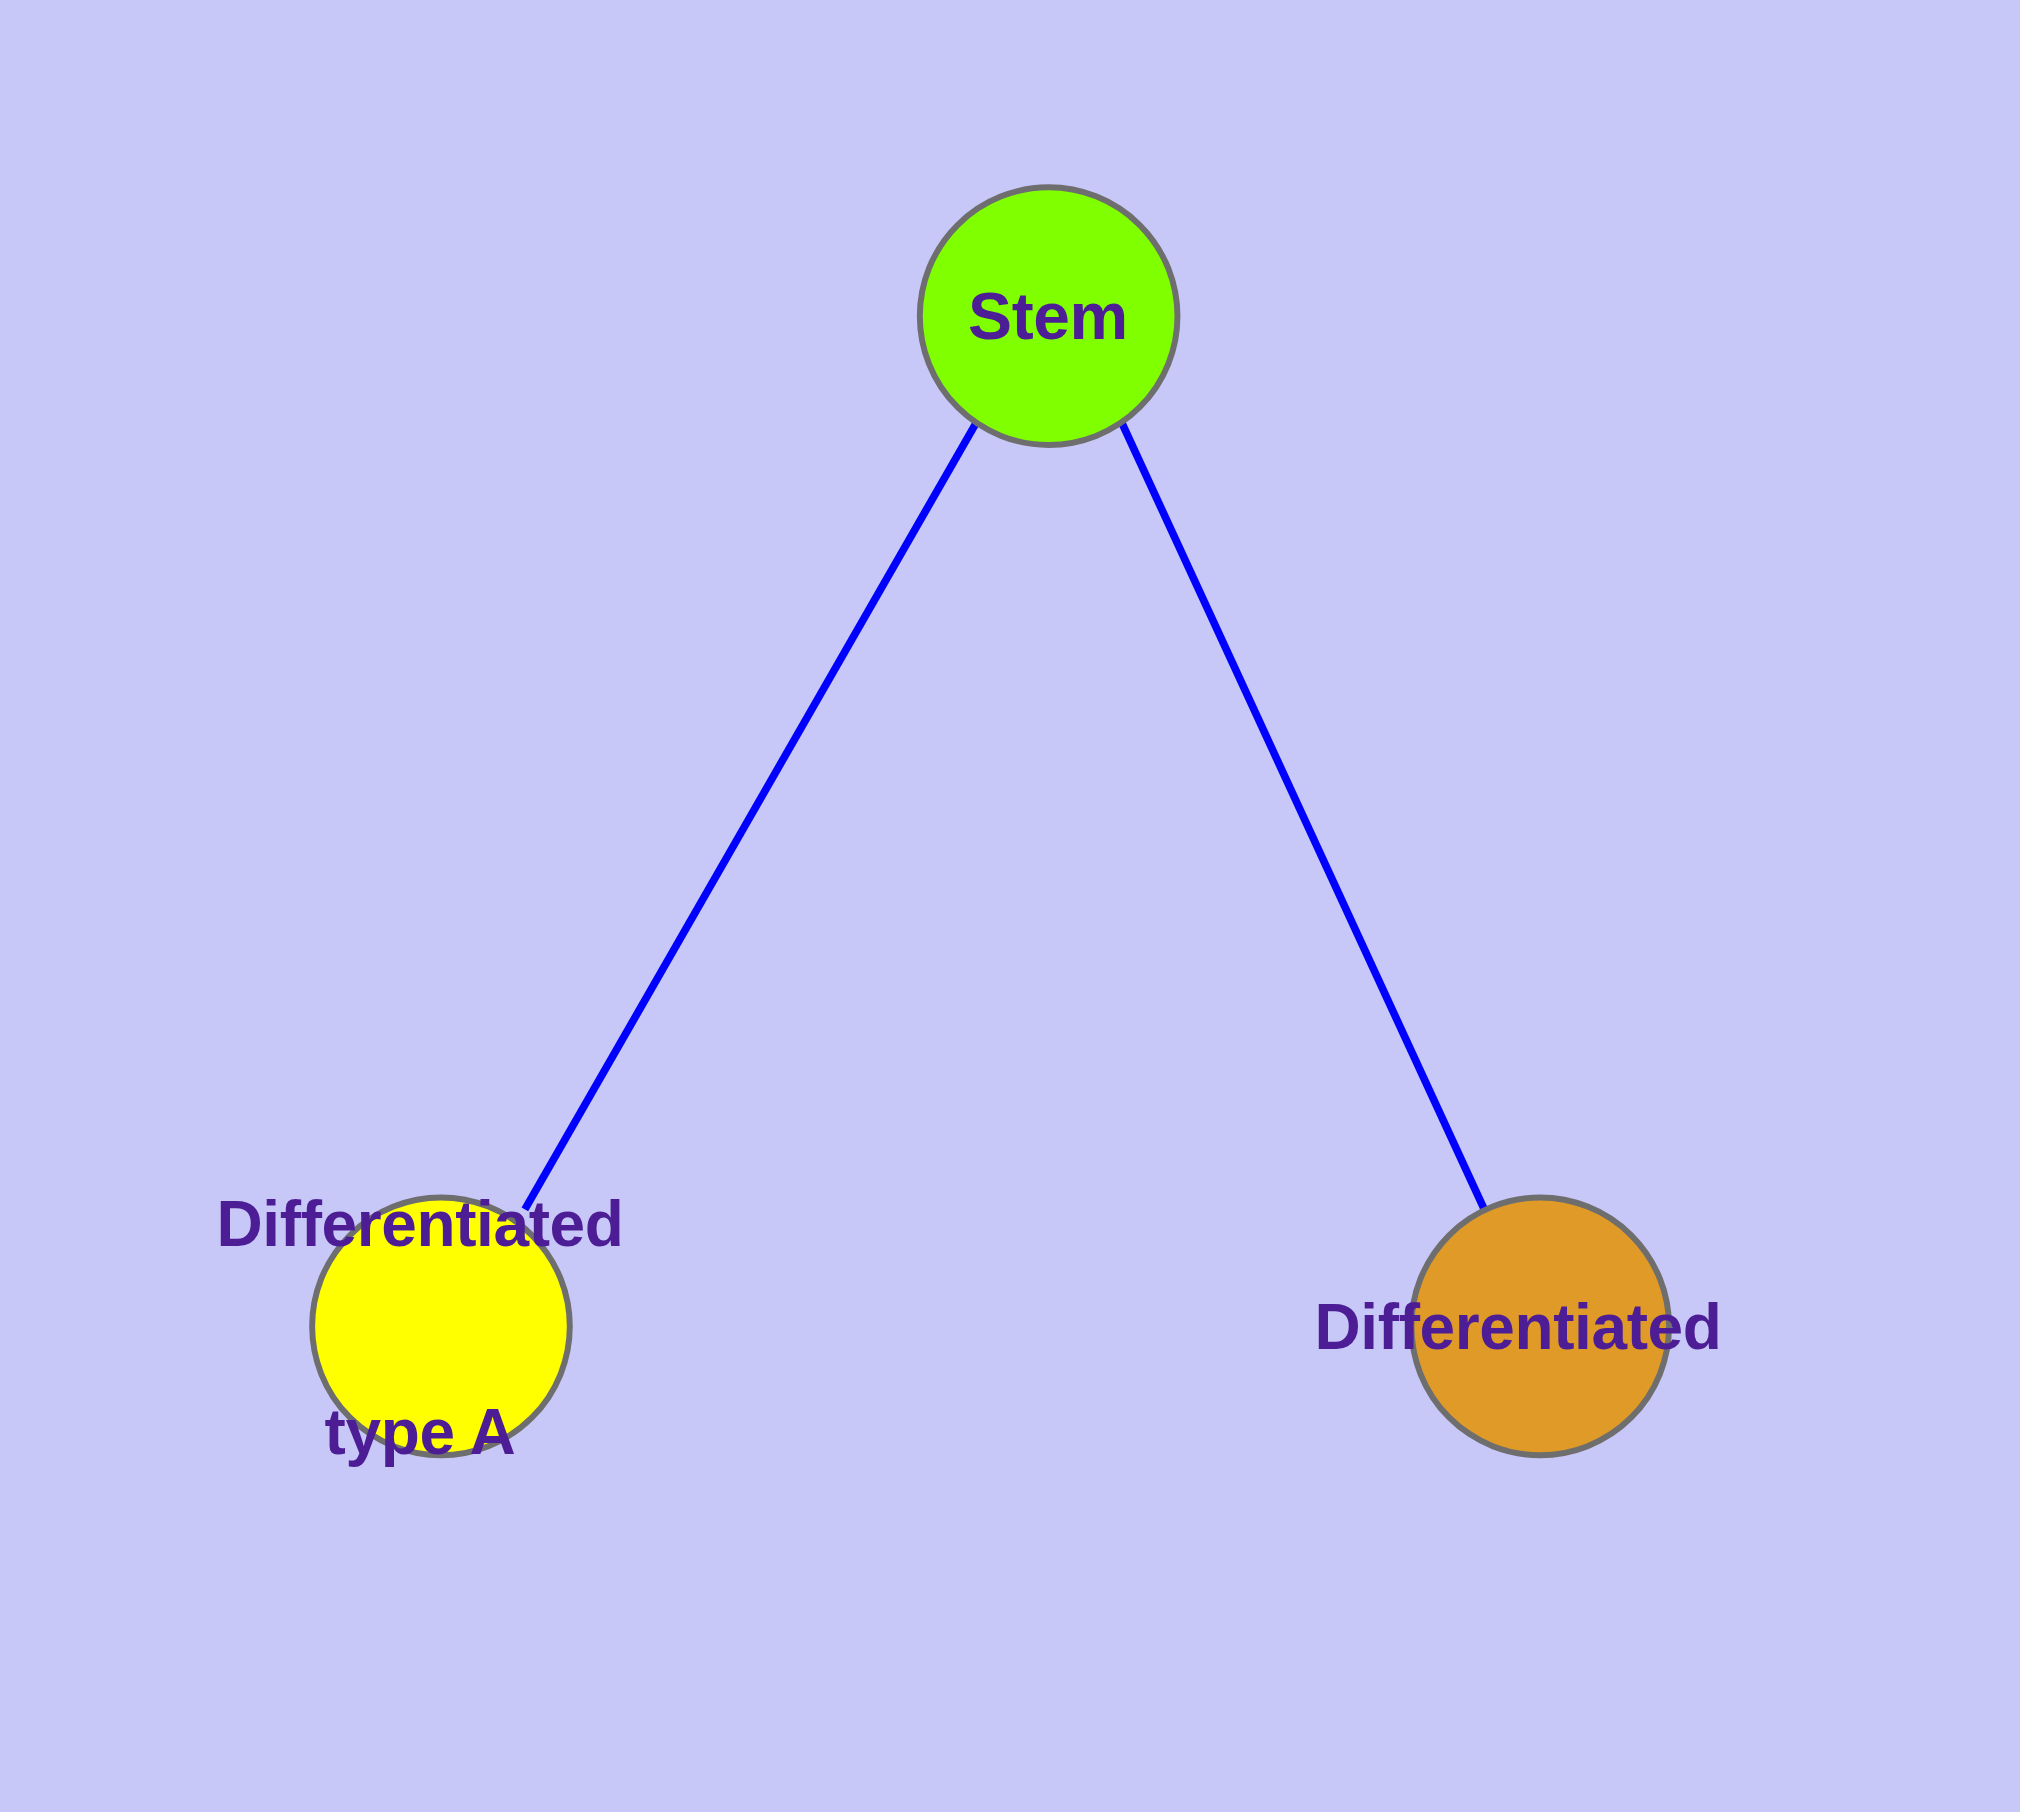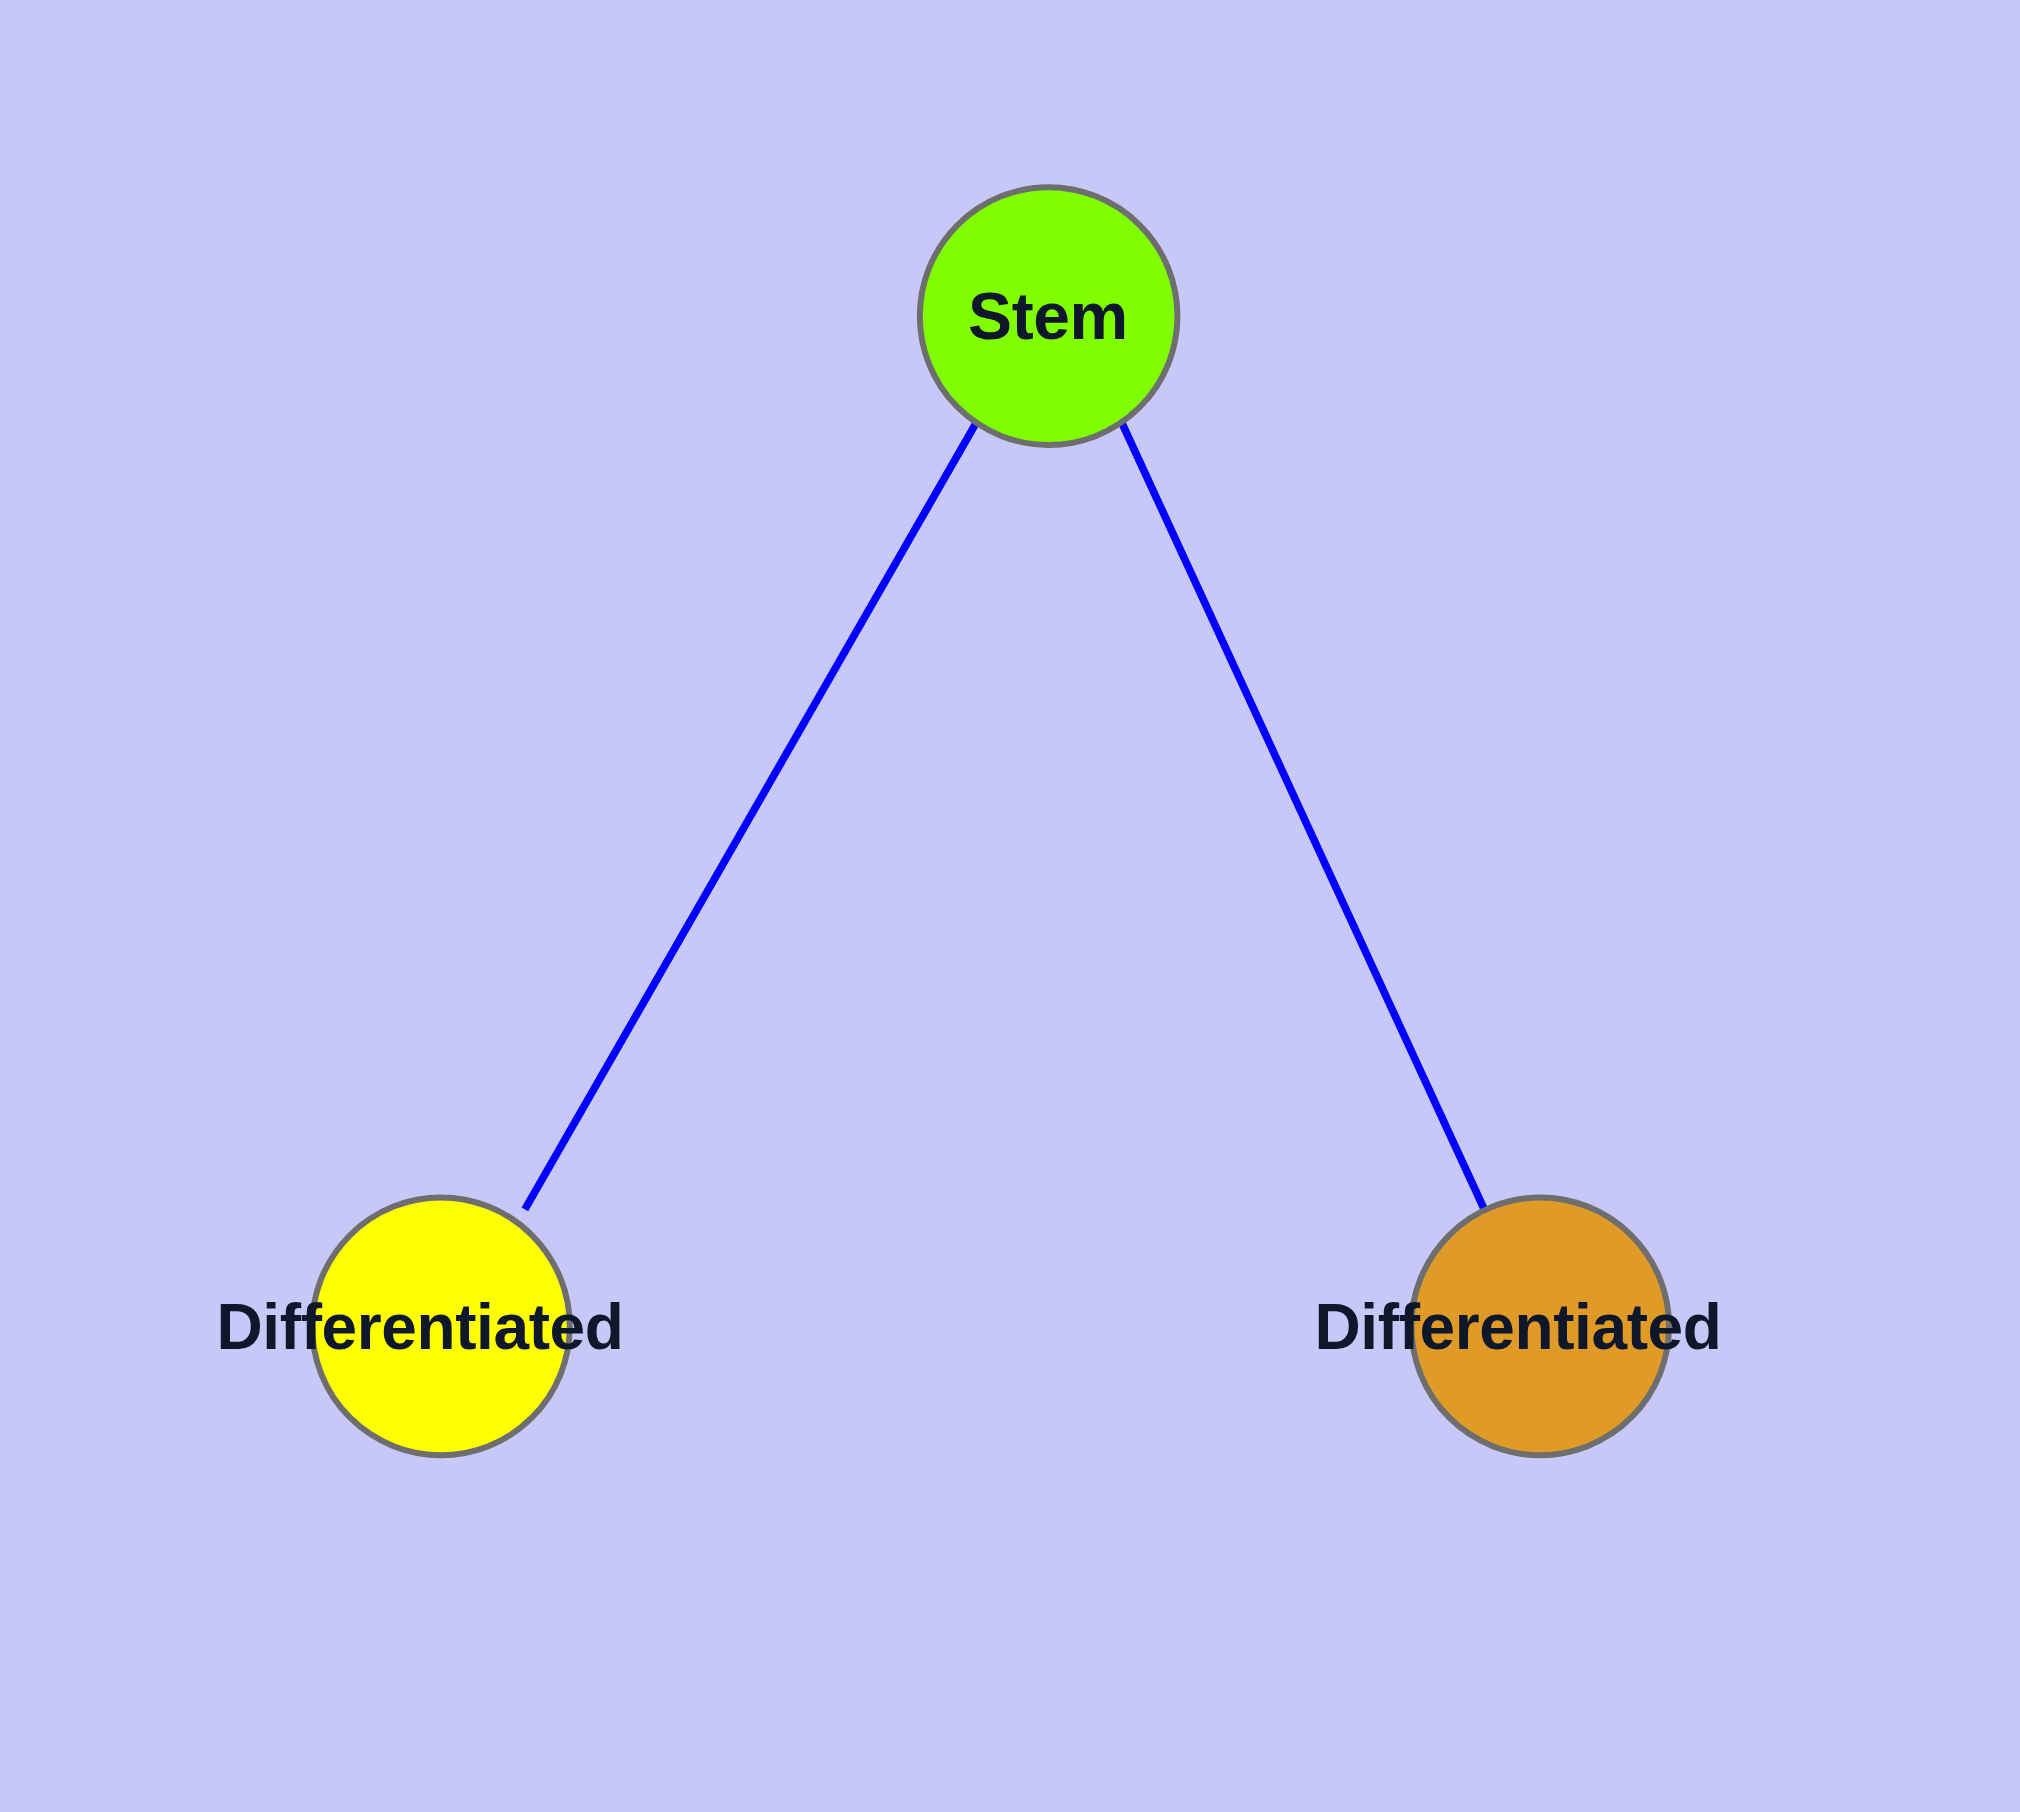--- a/index.html
+++ b/index.html
@@ -28,21 +28,21 @@
   }
   .edge-line {
     stroke: #0000ff;
     stroke-width: 9;
     stroke-linecap: butt;
     fill: none;
   }
   .node-label {
     position: absolute;
     font-weight: bold;
-    color: #0f172a;
+    color: #4c1d95;
     text-align: center;
     line-height: 1.08;
     white-space: pre;
     pointer-events: none;
     letter-spacing: -0.4px;
   }
   #label-stem {
     font-size: 66px;
     left: 1048px;
     top: 316px;
@@ -78,20 +78,21 @@
 
     <circle class="node-circle" cx="1817" cy="1565" r="152" fill="#e09a28" stroke="#6e6e6e"></circle>
   </svg>
 
   <div class="node-label" id="label-stem">
     <div>Stem</div>
   </div>
 
   <div class="node-label" id="label-typea">
     <div>Differentiated</div>
+    <div>type A</div>
   </div>
 
   <div class="node-label" id="label-typeb">
     <div>Differentiated</div>
   </div>
 
 </div>
 
 
 </body></html>

